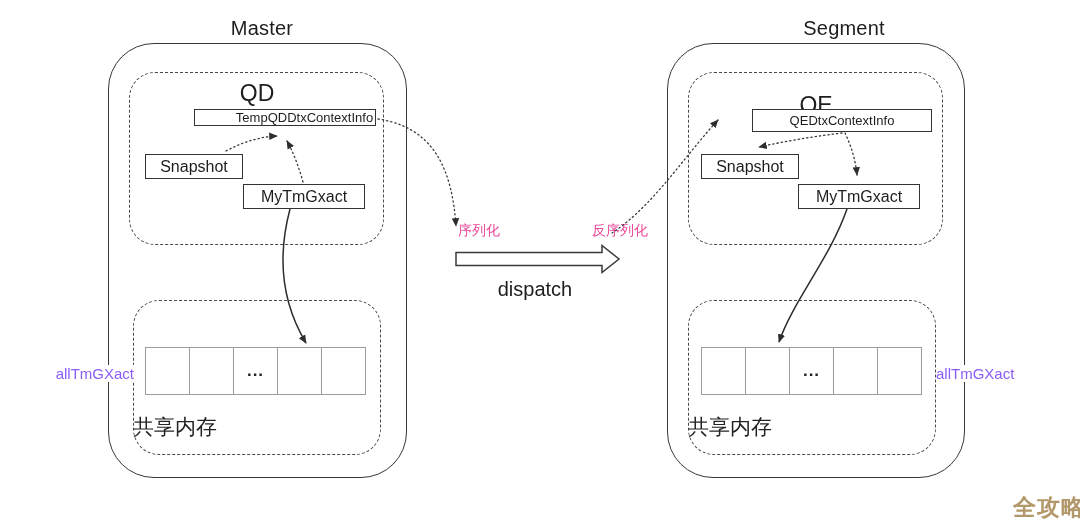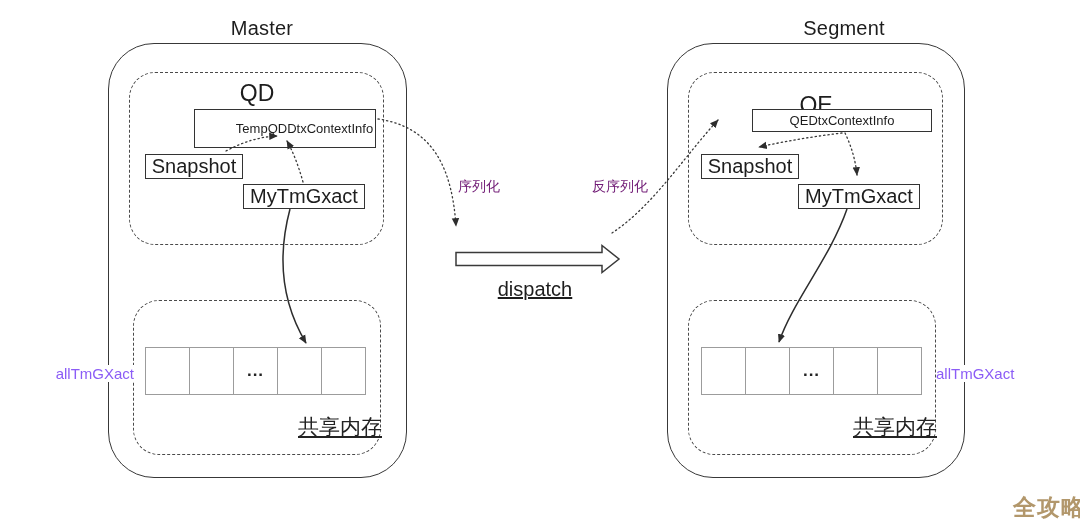--- a/index.html
+++ b/index.html
@@ -15,53 +15,53 @@
   }
   .dashed-rect{
     border:1.6px dashed #4a4a4a;border-radius:26px;background:transparent;
   }
   .proc-label{font-size:23px;text-align:center;}
   .box{
     border:1.4px solid #333;background:#fff;display:flex;
     align-items:center;justify-content:center;box-sizing:border-box;
   }
   .box.ctx{font-size:13px;}
-  .box.mid{font-size:20px;}
+  .box.mid{font-size:16px;}
   .cells{display:flex;}
   .cell{
     width:45px;height:48px;border:1px solid #9c9c9c;margin-left:-1px;
     box-sizing:border-box;background:#fff;display:flex;align-items:center;
     justify-content:center;font-size:17px;font-weight:bold;color:#222;
     letter-spacing:1px;
   }
   .cell:first-child{margin-left:0;}
-  .mem-label{font-size:21px;text-align:right;color:#232323;text-decoration:underline;}
+  .mem-label{font-size:21px;text-align:left;color:#232323;}
   .arr-label{font-size:15px;color:#8b5cf6;white-space:nowrap;}
-  .cn-small{font-size:14px;color:#701a75;white-space:nowrap;}
+  .cn-small{font-size:14px;color:#ec4899;white-space:nowrap;margin-top:44px;}
   .dispatch-label{font-size:20px;text-align:center;}
   .watermark{
     font-size:23px;font-weight:bold;color:#b2976b;letter-spacing:1px;
     white-space:nowrap;
   }
   svg.arrows{position:absolute;left:0;top:0;pointer-events:none;}
 </style>
 </head>
 <body>
 
 <div id="canvas">
 
   <div class="abs node-title" style="left:162px;top:17px;width:200px;">Master</div>
 
   <div class="abs outer-rect" style="left:108px;top:43px;width:297px;height:433px;"></div>
 
   <div class="abs dashed-rect" style="left:129px;top:72px;width:253px;height:171px;"></div>
 
   <div class="abs proc-label" style="left:129px;top:80px;width:256px;">QD</div>
 
-  <div class="abs box ctx" style="left:194px;top:109px;width:182px;height:39px;padding-left:39px;">TempQDDtxContextInfo</div>
+  <div class="abs box ctx" style="left:194px;top:109px;width:182px;height:17px;padding-left:39px;">TempQDDtxContextInfo</div>
 
   <div class="abs box mid" style="left:145px;top:154px;width:98px;height:25px;">Snapshot</div>
 
   <div class="abs box mid" style="left:243px;top:184px;width:122px;height:25px;">MyTmGxact</div>
 
   <div class="abs dashed-rect" style="left:133px;top:300px;width:246px;height:153px;"></div>
 
   <div class="abs cells" style="left:145px;top:347px;">
     <div class="cell"></div>
     <div class="cell"></div>
@@ -71,21 +71,21 @@
   </div>
 
   <div class="abs mem-label" style="left:133px;top:413px;width:249px;">共享内存</div>
 
   <div class="abs arr-label" style="left:30px;top:365px;width:104px;text-align:right;background:#fff;">allTmGXact</div>
 
   <div class="abs cn-small" style="left:458px;top:178px;">序列化</div>
 
   <div class="abs cn-small" style="left:592px;top:178px;">反序列化</div>
 
-  <div class="abs dispatch-label" style="left:445px;top:278px;width:180px;text-decoration:underline;">dispatch</div>
+  <div class="abs dispatch-label" style="left:445px;top:278px;width:180px;">dispatch</div>
 
   <div class="abs node-title" style="left:744px;top:17px;width:200px;">Segment</div>
 
   <div class="abs outer-rect" style="left:667px;top:43px;width:296px;height:433px;"></div>
 
   <div class="abs dashed-rect" style="left:688px;top:72px;width:253px;height:171px;"></div>
 
   <div class="abs proc-label" style="left:688px;top:92px;width:256px;">QE</div>
 
   <div class="abs box ctx" style="left:752px;top:109px;width:180px;height:23px;">QEDtxContextInfo</div>

